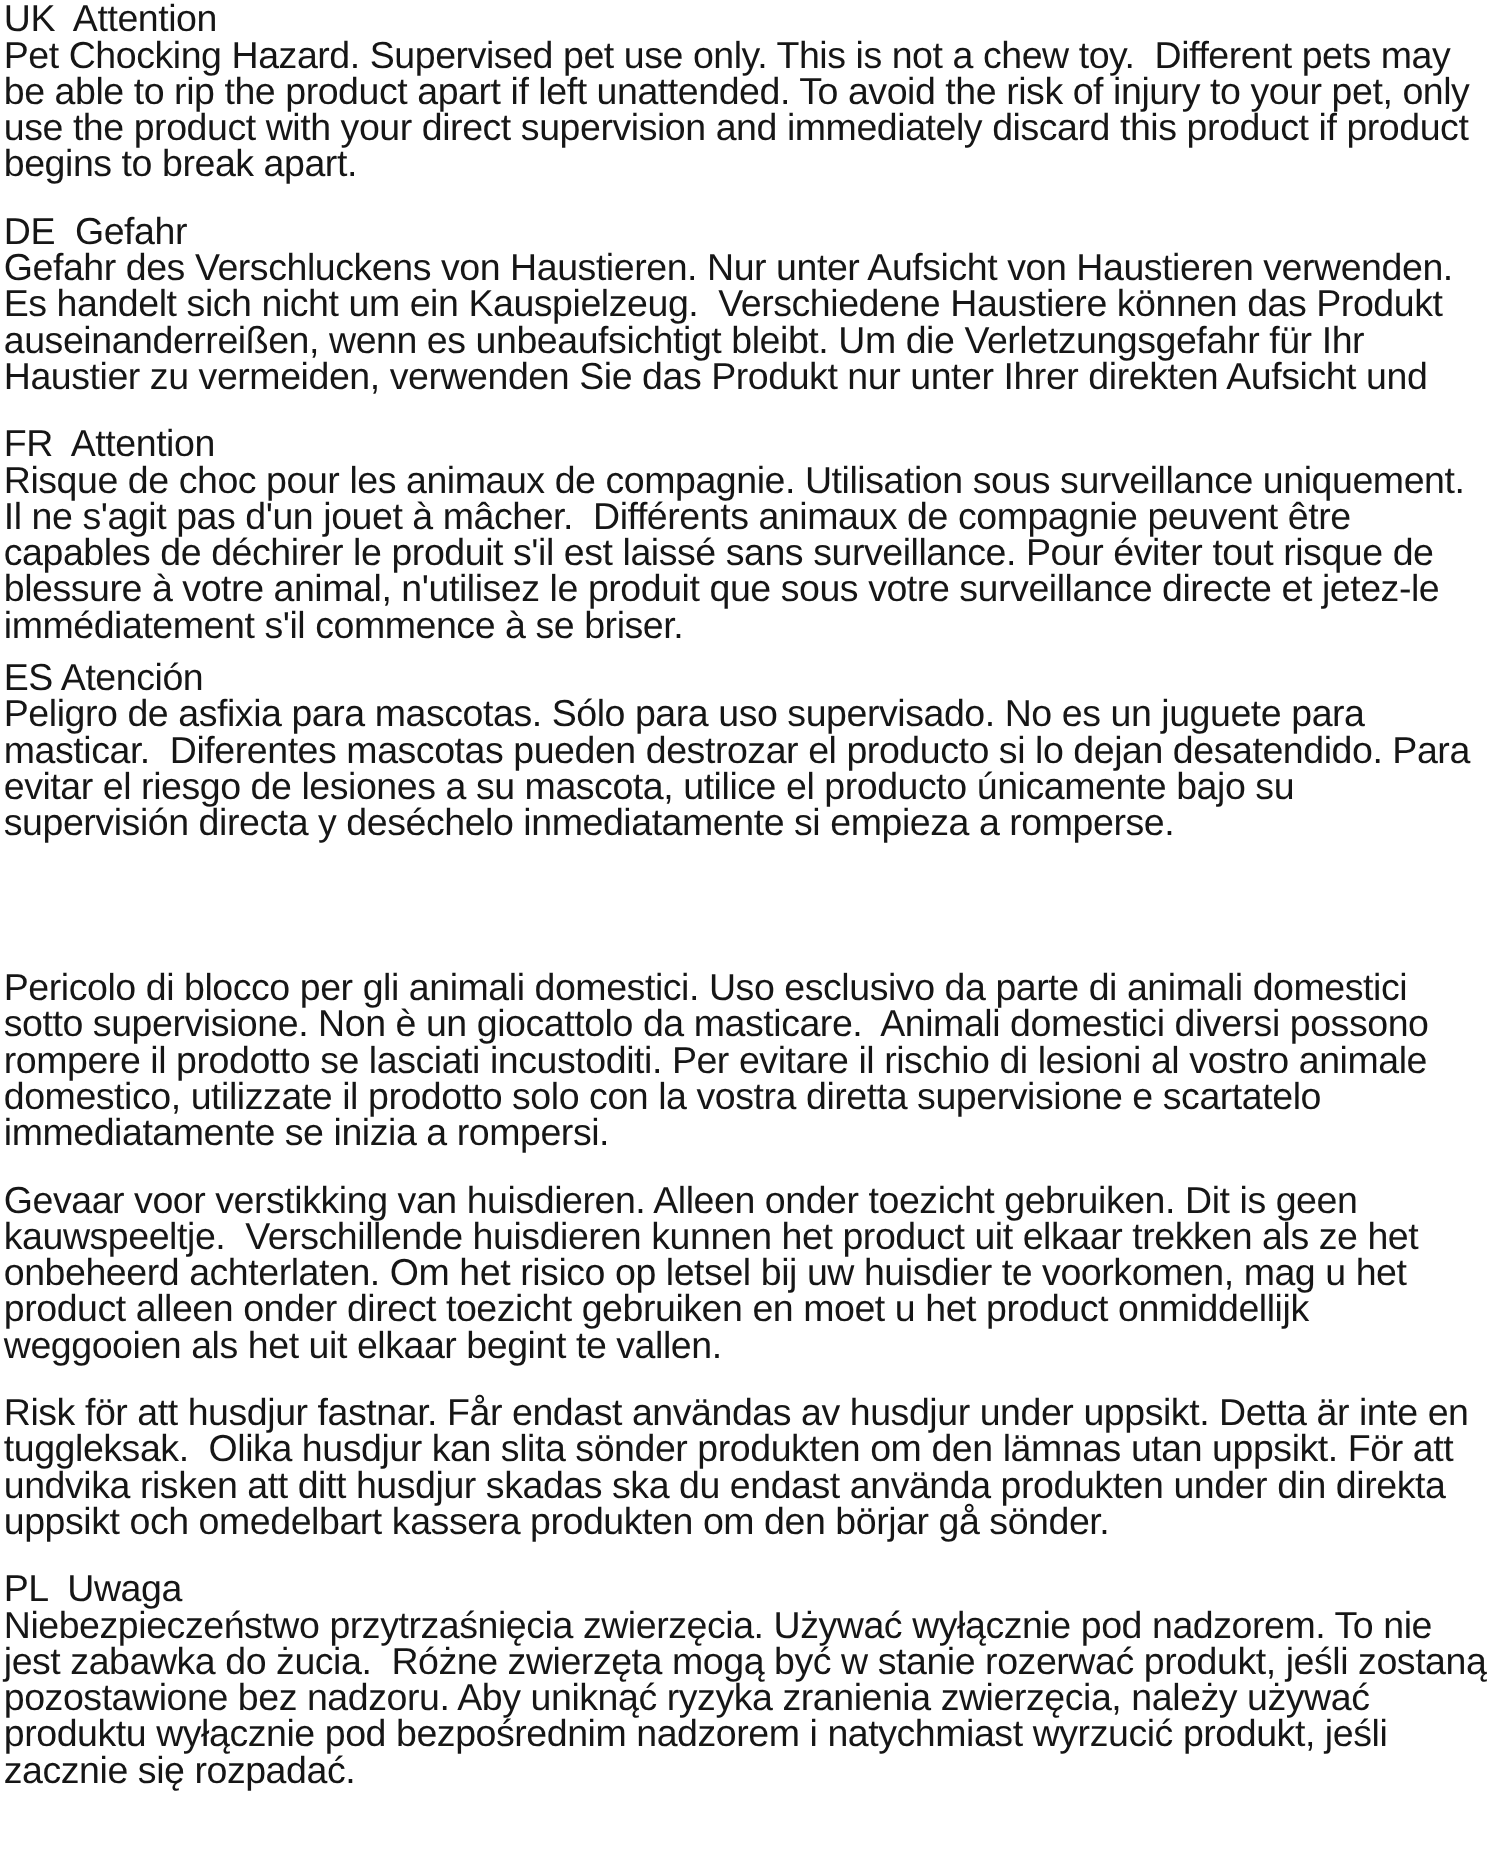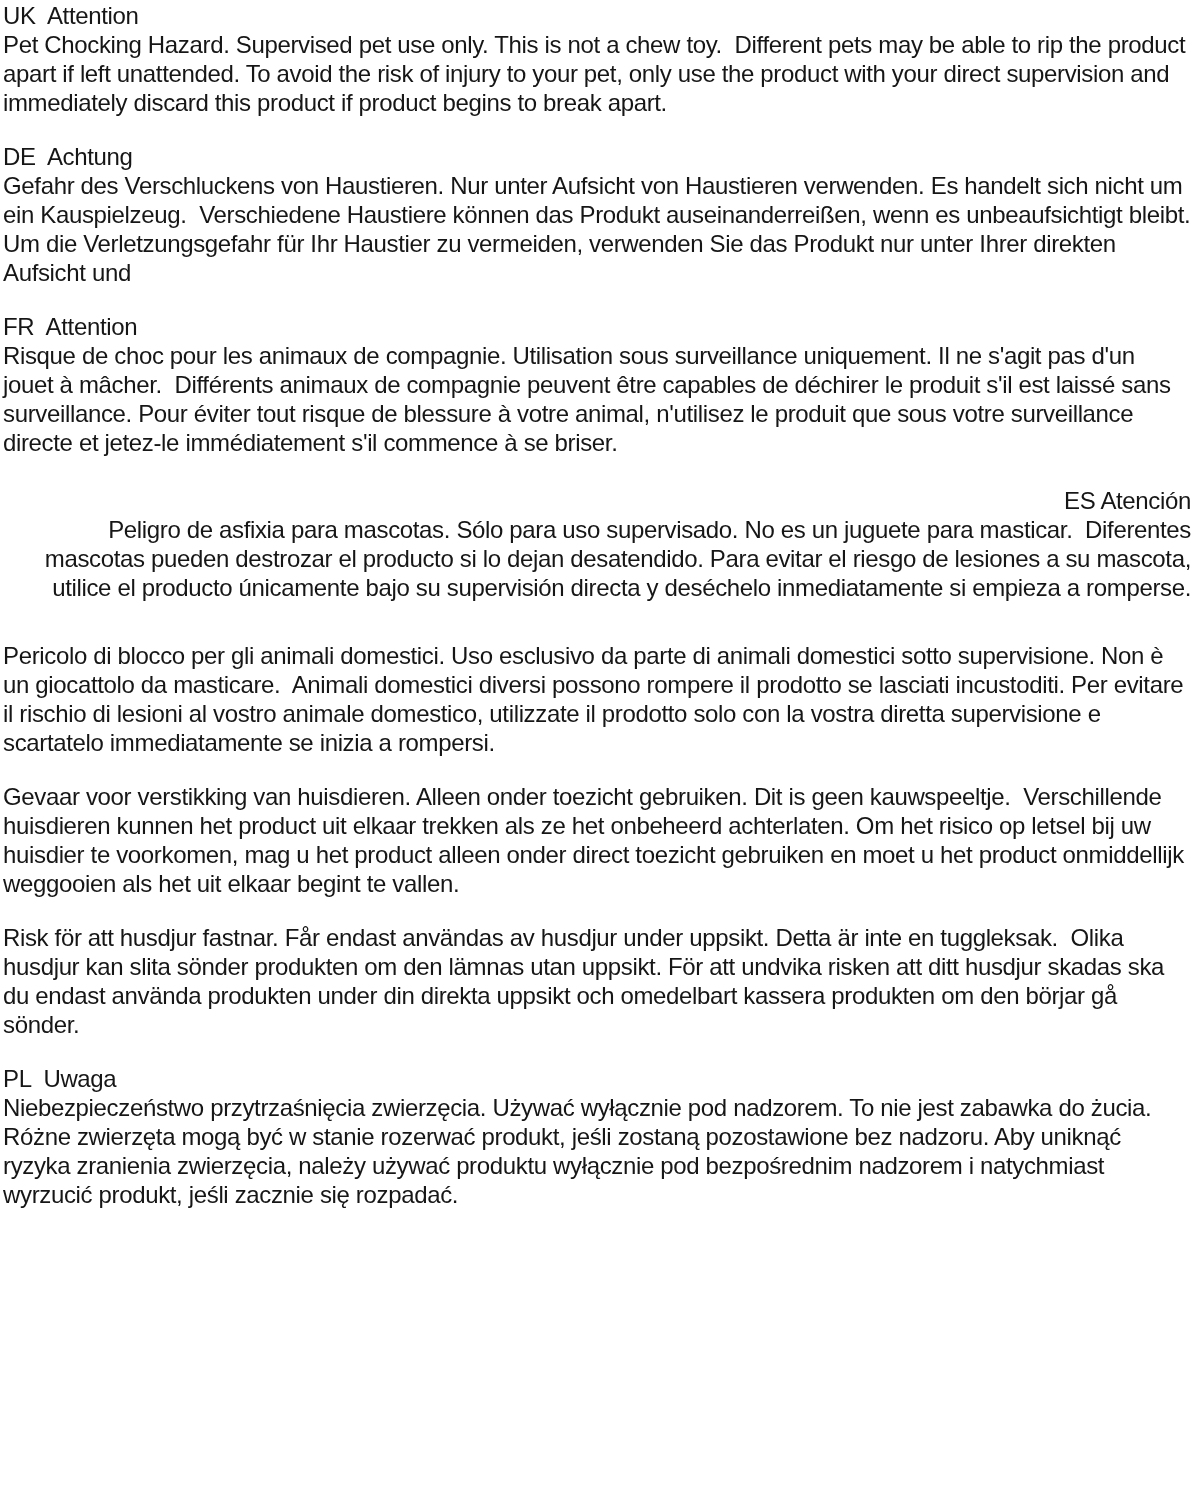--- a/index.html
+++ b/index.html
@@ -10,51 +10,51 @@
   body {
     width: 1197px;
     min-height: 1500px;
     font-family: "Liberation Sans", sans-serif;
     color: #161616;
   }
   .doc {
     box-sizing: border-box;
     width: 1197px;
     padding: 1px 6px 0 3px;
-    font-size: 24px;
+    font-size: 30px;
     line-height: 29px;
     letter-spacing: -0.35px;
   }
   .section {
     margin: 0 0 25px 0;
   }
   
-  .section.gap-small { margin-bottom: 29px; }
+  .section.gap-small { margin-bottom: 13px; }
   
-  .section.gap-large { margin-bottom: 39px; text-align: right; }
+  .section.gap-large { margin-bottom: 103px; }
   .section.gap-none  { margin-bottom: 0; }
   .section-heading,
   .section-body {
     margin: 0;
     font-weight: 400;
     white-space: pre-wrap;
   }
 </style>
 </head>
 <body>
 
 <div class="doc">
 
   <div class="section">
     <p class="section-heading">UK  Attention</p>
     <p class="section-body">Pet Chocking Hazard. Supervised pet use only. This is not a chew toy.  Different pets may be able to rip the product apart if left unattended. To avoid the risk of injury to your pet, only use the product with your direct supervision and immediately discard this product if product begins to break apart.</p>
   </div>
 
   <div class="section">
-    <p class="section-heading">DE  Achtung</p>
+    <p class="section-heading">DE  Gefahr</p>
     <p class="section-body">Gefahr des Verschluckens von Haustieren. Nur unter Aufsicht von Haustieren verwenden. Es handelt sich nicht um ein Kauspielzeug.  Verschiedene Haustiere können das Produkt auseinanderreißen, wenn es unbeaufsichtigt bleibt. Um die Verletzungsgefahr für Ihr Haustier zu vermeiden, verwenden Sie das Produkt nur unter Ihrer direkten Aufsicht und</p>
   </div>
 
   <div class="section gap-small">
     <p class="section-heading">FR  Attention</p>
     <p class="section-body">Risque de choc pour les animaux de compagnie. Utilisation sous surveillance uniquement. Il ne s'agit pas d'un jouet à mâcher.  Différents animaux de compagnie peuvent être capables de déchirer le produit s'il est laissé sans surveillance. Pour éviter tout risque de blessure à votre animal, n'utilisez le produit que sous votre surveillance directe et jetez-le immédiatement s'il commence à se briser.</p>
   </div>
 
   <div class="section gap-large">
     <p class="section-heading">ES Atención</p>

